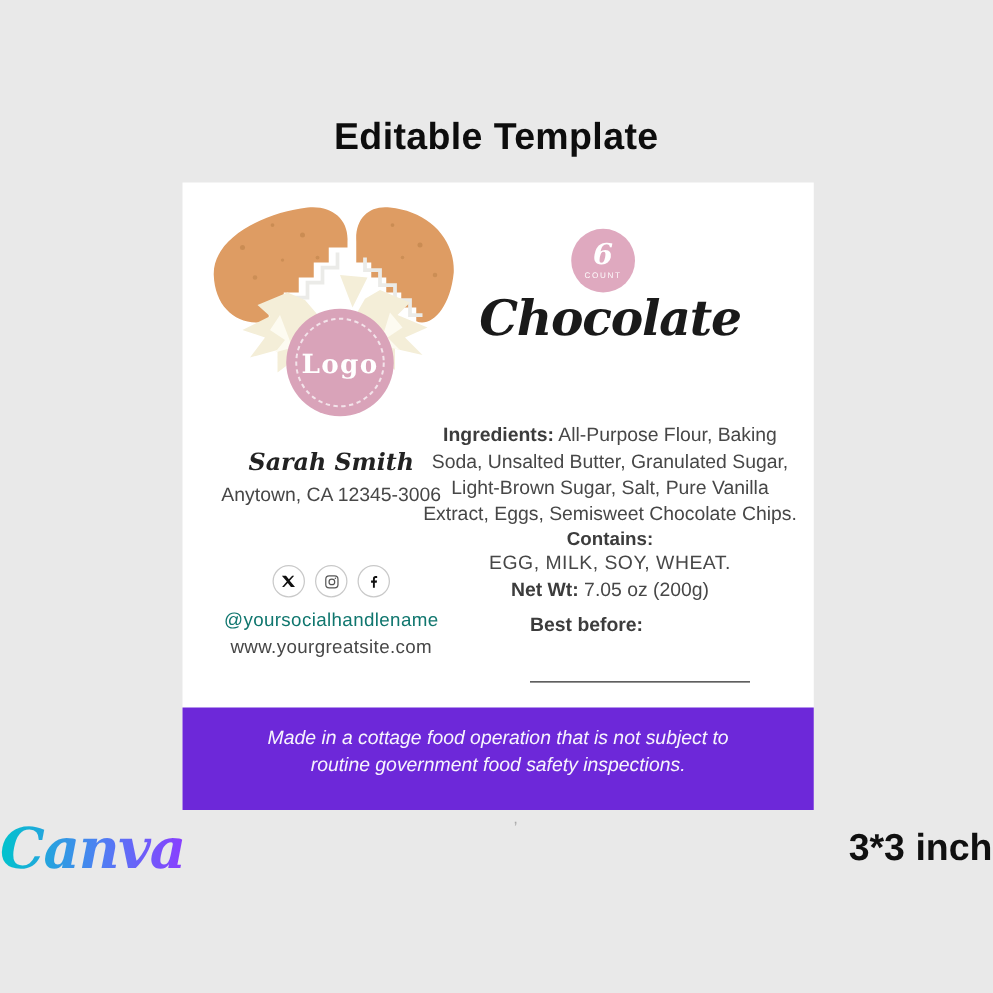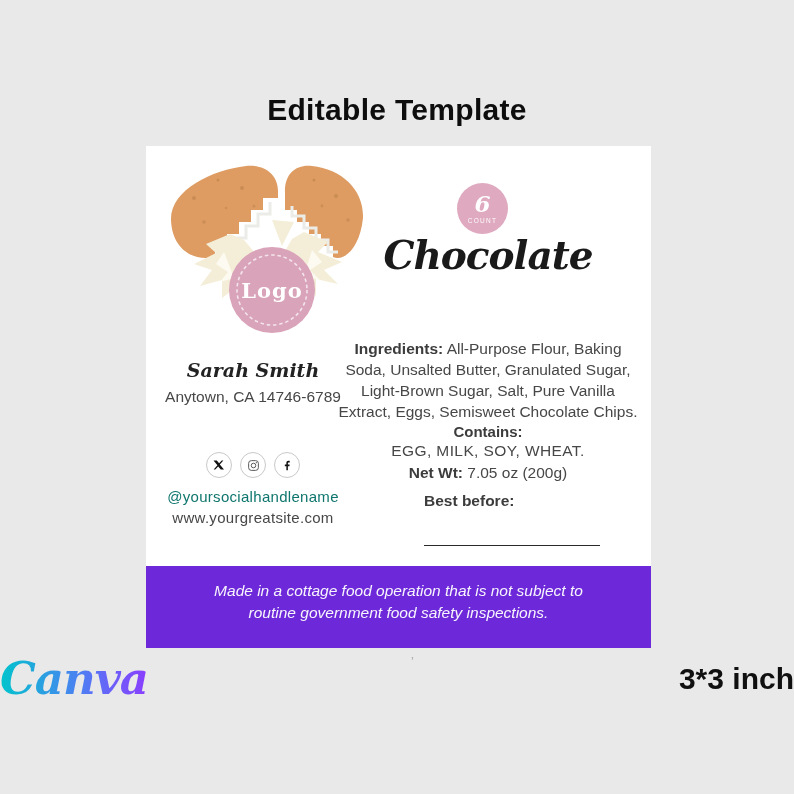--- a/index.html
+++ b/index.html
@@ -27,21 +27,21 @@
   .ingredients b,.contains-label,.netwt b,.best-before{color:#3c3c3c;}
   .contains-label{top:277px;font-size:15px;font-weight:bold;}
   .allergens{top:296px;font-size:15.5px;letter-spacing:.4px;color:#474747;}
   .netwt{top:318px;font-size:15.5px;color:#474747;}
   .best-before{position:absolute;left:278px;top:346px;width:176px;font-size:15.5px;
                font-weight:bold;text-align:left;}
   .best-line{position:absolute;left:278px;top:399px;width:176px;height:0;
              border-bottom:1.5px solid #2b2b2b;}
 
   
-  .lblock{position:absolute;left:17px;width:180px;text-align:center;}
+  .lblock{position:absolute;left:29px;width:180px;text-align:center;}
   .maker-name{top:213px;font-family:"DejaVu Serif",serif;font-weight:bold;font-style:italic;
               font-size:19px;color:#222;}
   .maker-address{top:240px;font-size:15.5px;line-height:21px;color:#474747;}
   .social-row{top:306px;display:flex;justify-content:center;gap:8px;}
   .social-circle{width:24px;height:24px;border:1px solid #c9c9c9;border-radius:50%;
                  background:#fff;display:flex;align-items:center;justify-content:center;}
   .handle{top:342px;font-size:15px;color:#0f766e;letter-spacing:.3px;}
   .website{top:363px;font-size:15px;color:#474747;letter-spacing:.3px;}
 
   
@@ -124,21 +124,21 @@
     <div class="rblock contains-label">Contains:</div>
     <div class="rblock allergens">EGG, MILK, SOY, WHEAT.</div>
 
     <div class="rblock netwt"><b>Net Wt:</b> <span>7.05 oz (200g)</span></div>
 
     <div class="best-before">Best before:</div>
     <div class="best-line"></div>
 
     <div class="lblock maker-name">Sarah Smith</div>
     <div class="lblock maker-address">
-      <div>Anytown, CA 14746-6789</div>
+      <div>Anytown, CA 12345-3006</div>
     </div>
 
     <div class="lblock social-row">
       <span class="social-circle">
         <svg viewBox="0 0 24 24" width="12" height="12">
             <path fill="#111" d="M17.5 3h3.2l-7.1 8.1L22 21h-6.5l-5.1-6.2L4.5 21H1.3l7.6-8.7L1 3h6.6l4.6 5.7L17.5 3z"></path>
           </svg>
       </span>
       <span class="social-circle">
         <svg viewBox="0 0 24 24" width="13" height="13" fill="none" stroke="#555" stroke-width="1.8">

